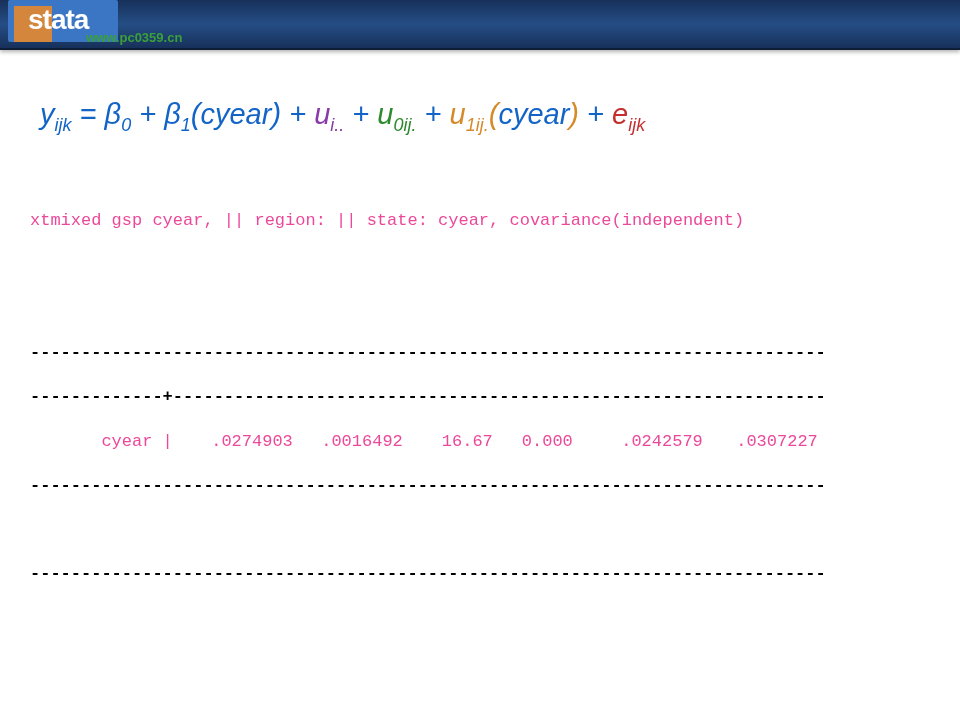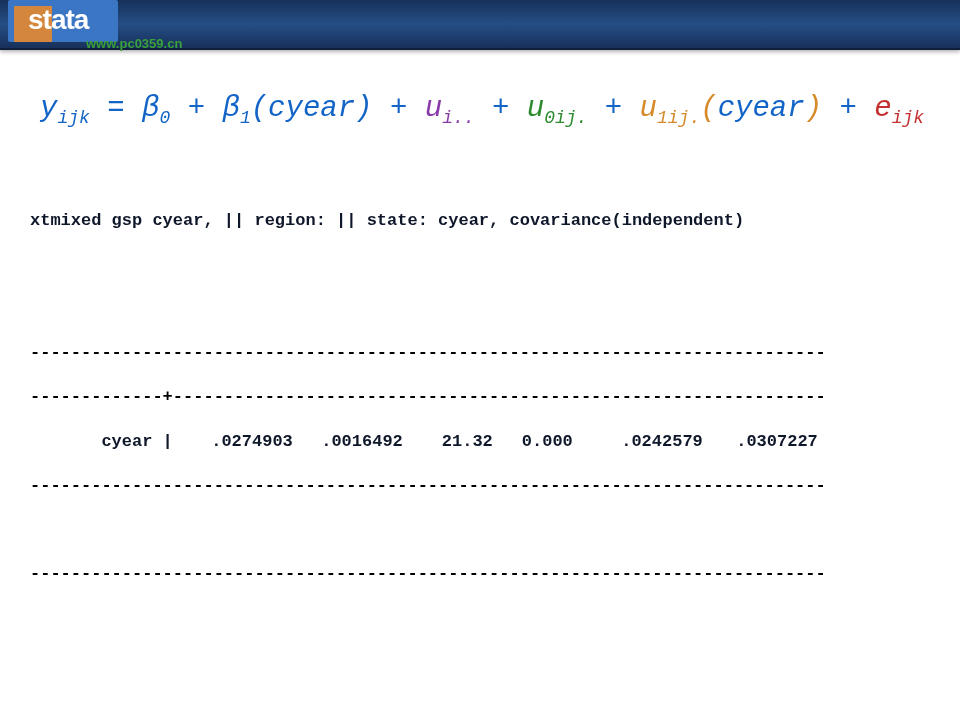--- a/index.html
+++ b/index.html
@@ -57,32 +57,32 @@
   .header-title {
     color: #fff;
     font-family: Arial, sans-serif;
     font-weight: bold;
     font-size: 26px;
     margin-left: 30px;
     text-shadow: 1px 1px 2px rgba(0,0,0,0.5);
   }
   .wm {
     position: absolute;
-    top: 36px;
+    top: 30px;
     left: 86px;
     font-family: Arial, sans-serif;
     font-size: 13px;
     color: #3aa03a;
     font-weight: bold;
   }
   .equation {
     position: absolute;
-    top: 92px;
+    top: 98px;
     left: 40px;
-    font-family: Liberation Mono, monospace;
+    font-family: Liberation Sans, sans-serif;
     font-size: 29px;
     font-style: italic;
     color: #1264c7;
     white-space: nowrap;
   }
   .equation .blue { color: #1264c7; }
   .equation .purple { color: #8a3aa8; }
   .equation .green { color: #2d8a2d; }
   .equation .orange { color: #d68a2a; }
   .equation .red { color: #c43030; }
@@ -92,21 +92,21 @@
     top: 188px;
     left: 30px;
     font-family: "Courier New", monospace;
     font-size: 17px;
     line-height: 1.3;
     font-weight: bold;
     white-space: pre;
   }
   .row { height: 22px; }
   .b { color: #000; }
-  .bl { color: #0f172a; font-weight: bold; }
+  .bl { color: #ec4899; font-weight: normal; }
   .cell { display: inline-block; text-align: right; }
   .c1 { width: 140px; }
   .c2 { width: 120px; }
   .c3 { width: 110px; }
   .c4 { width: 90px; }
   .c5 { width: 80px; }
   .c6 { width: 130px; }
   .c7 { width: 115px; }
 </style>
 </head>
@@ -124,21 +124,21 @@
 <div class="equation">
   <span class="blue">y</span><sub class="blue">ijk</sub><span class="blue"> = </span><span class="blue">β</span><sub class="blue">0</sub><span class="blue"> + </span><span class="blue">β</span><sub class="blue">1</sub><span class="blue">(</span><span class="blue">cyear</span><span class="blue">)</span><span class="blue"> + </span><span class="purple">u</span><sub class="purple">i..</sub><span class="blue"> + </span><span class="green">u</span><sub class="green">0ij.</sub><span class="blue"> + </span><span class="orange">u</span><sub class="orange">1ij.</sub><span class="orange">(</span><span class="blue">cyear</span><span class="orange">)</span><span class="blue"> + </span><span class="red">e</span><sub class="red">ijk</sub>
 </div>
 
 <div class="output">
 <div class="row bl">xtmixed gsp cyear, || region: || state: cyear, covariance(independent)</div>
 <div class="row"></div>
 <div class="row"></div>
 <div class="row b">------------------------------------------------------------------------------</div>
 <div class="row b">-------------+----------------------------------------------------------------</div>
-<div class="row bl"><span class="c1">       cyear |</span><span class="c2 cell">.0274903</span><span class="c3 cell">.0016492</span><span class="c4 cell">21.32</span><span class="c5 cell">0.000</span><span class="c6 cell">.0242579</span><span class="c7 cell">.0307227</span></div>
+<div class="row bl"><span class="c1">       cyear |</span><span class="c2 cell">.0274903</span><span class="c3 cell">.0016492</span><span class="c4 cell">16.67</span><span class="c5 cell">0.000</span><span class="c6 cell">.0242579</span><span class="c7 cell">.0307227</span></div>
 <div class="row b">------------------------------------------------------------------------------</div>
 <div class="row"></div>
 <div class="row b">------------------------------------------------------------------------------</div>
 
 
 
 
 
 
 

